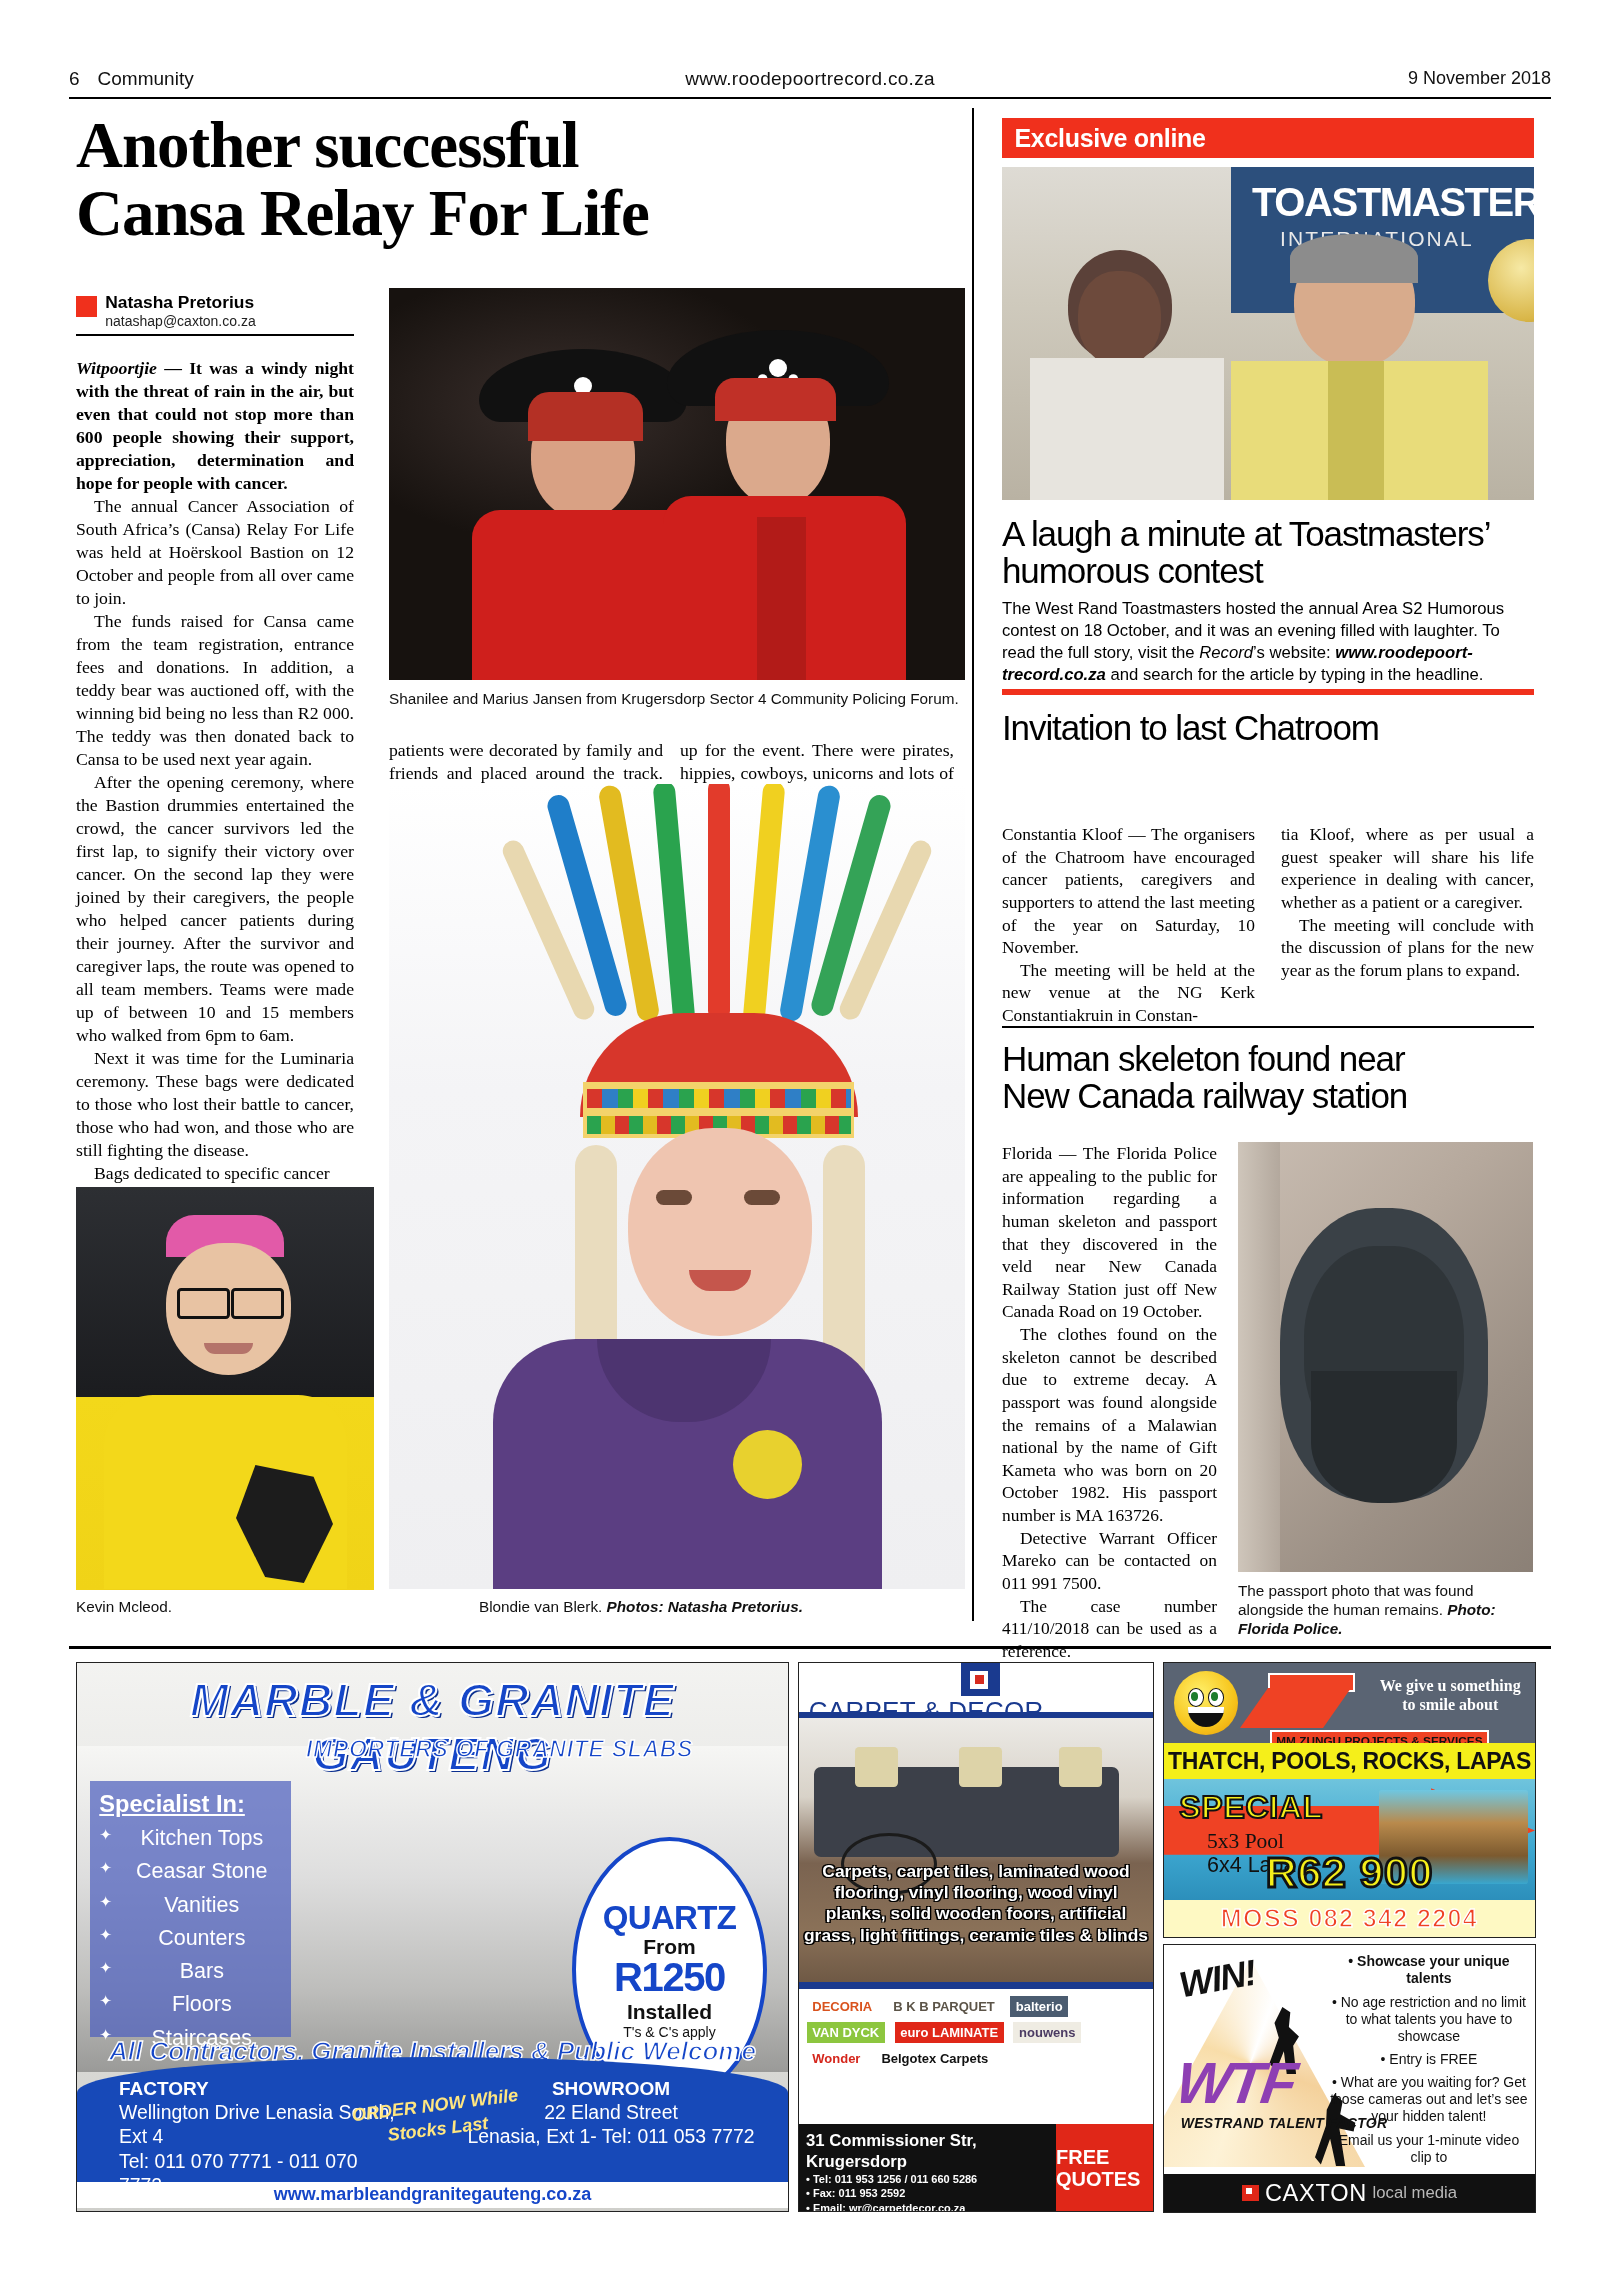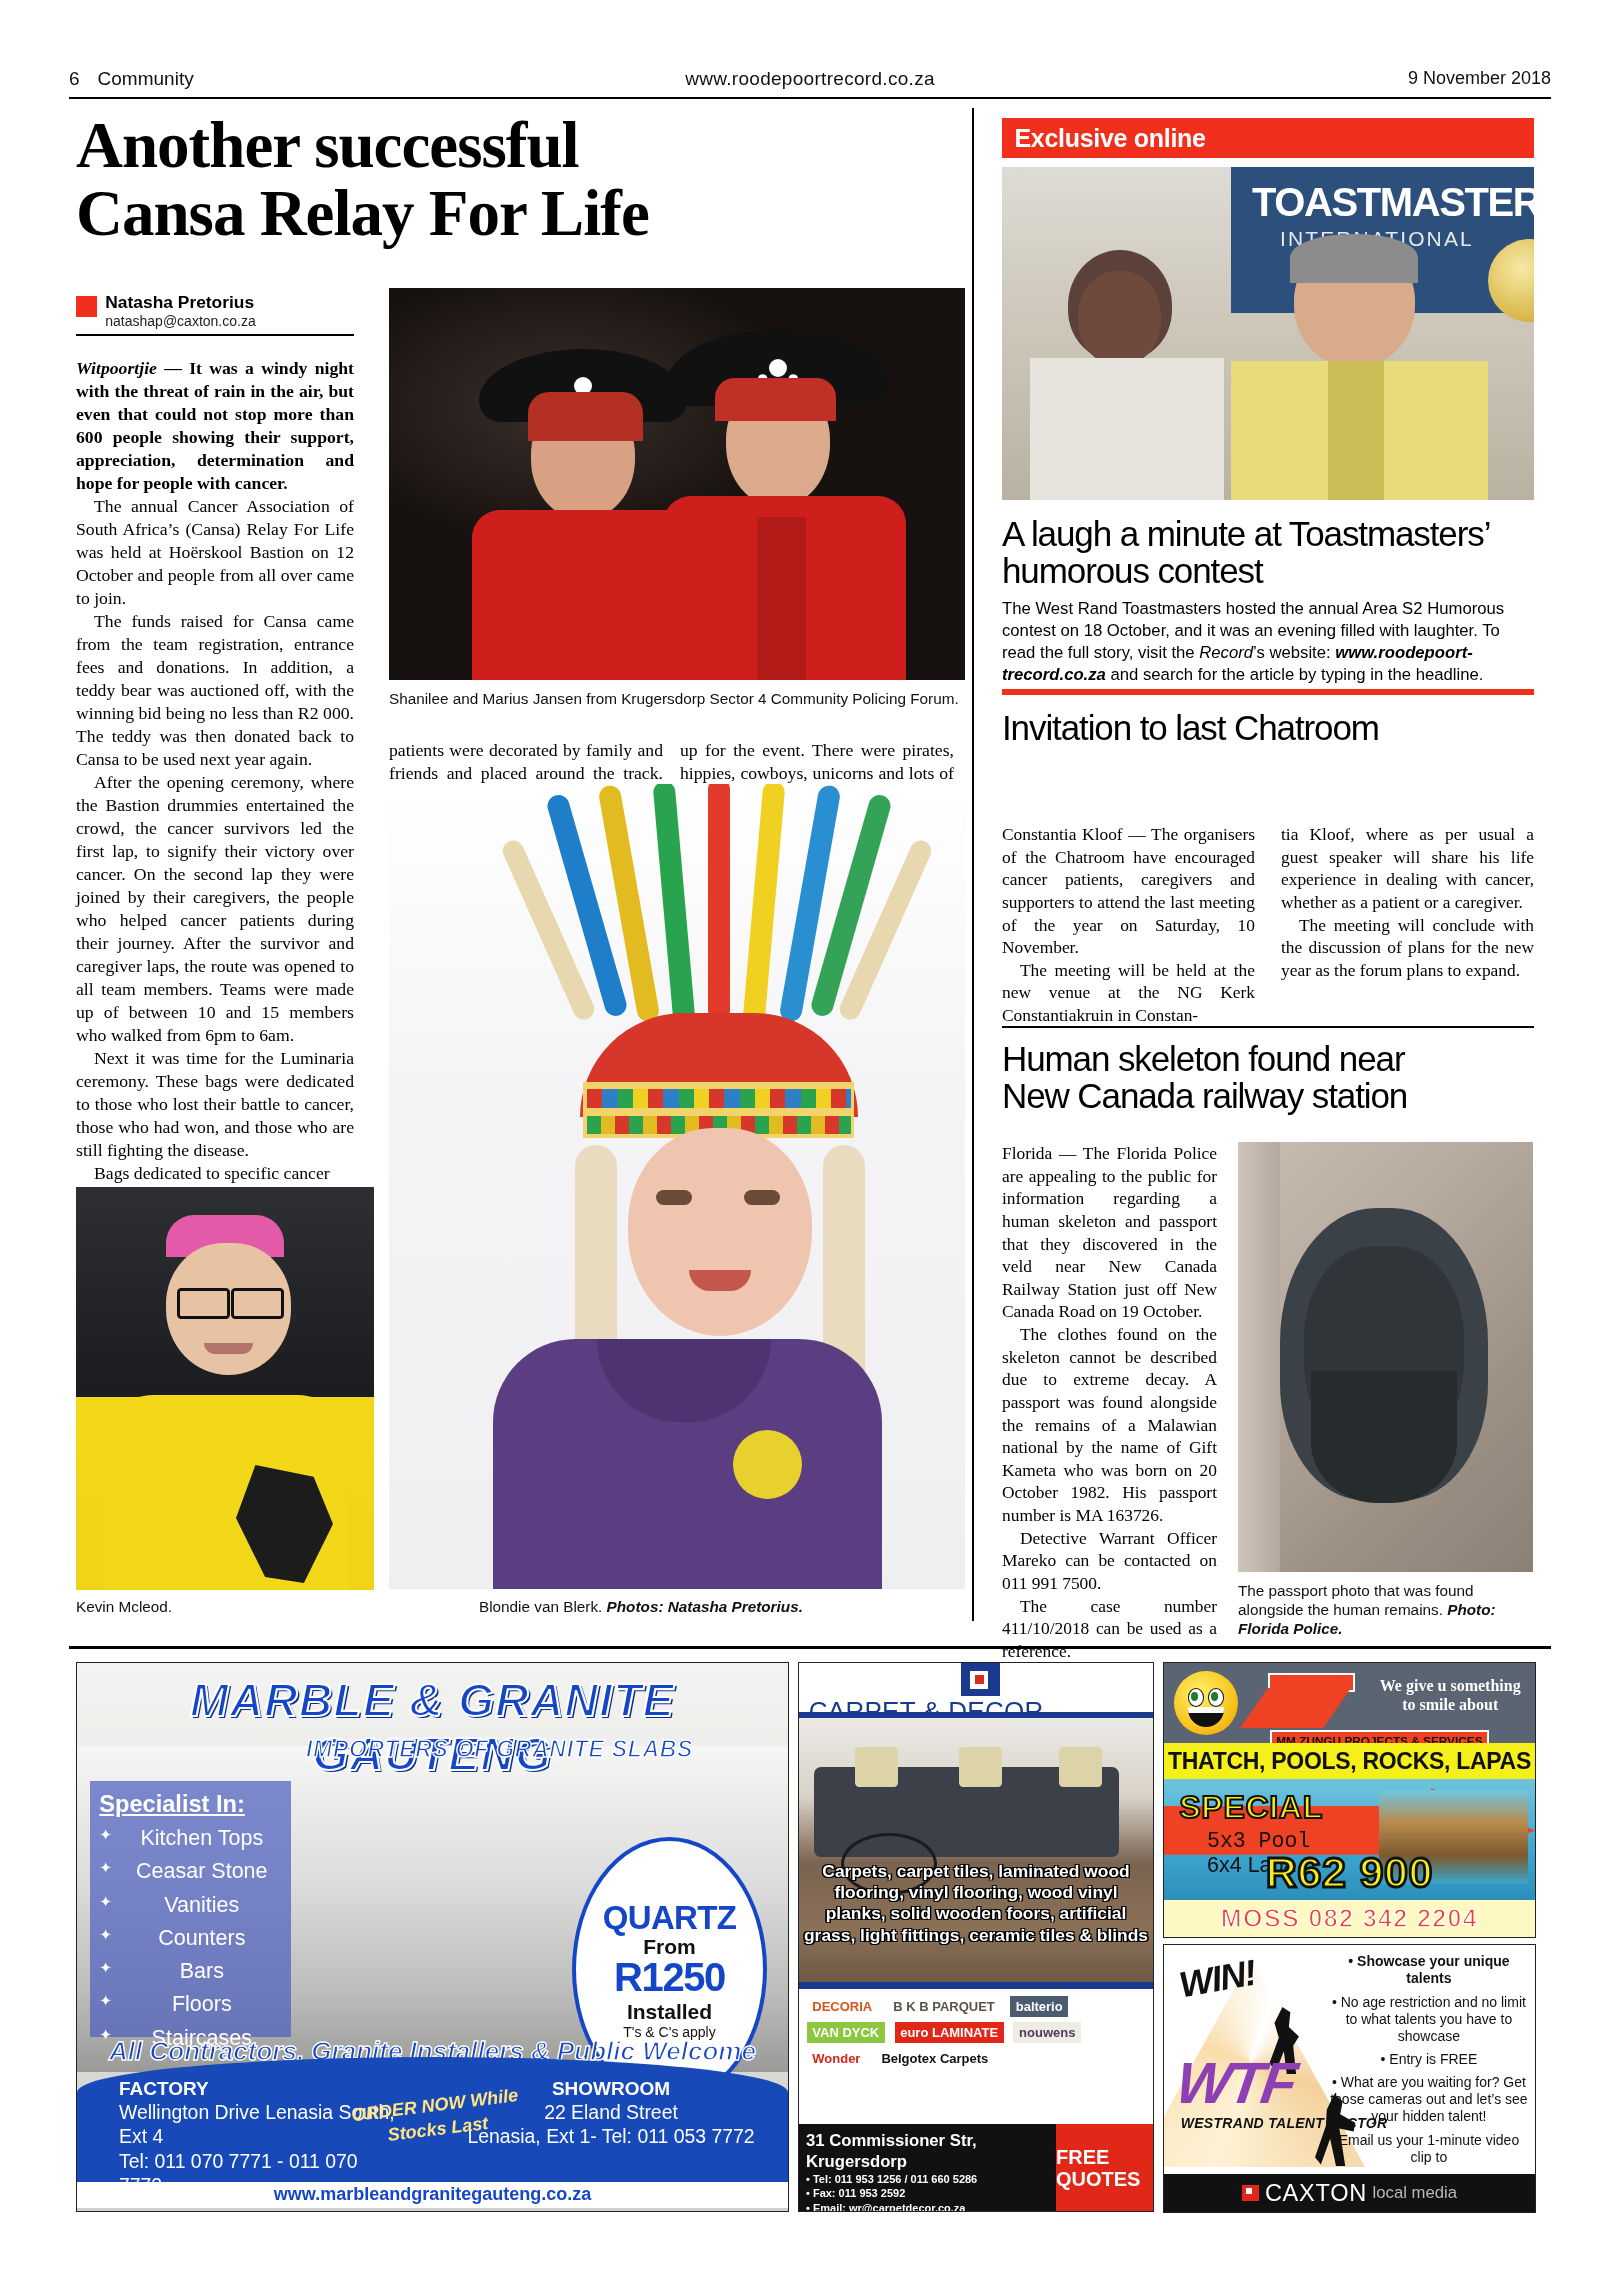--- a/index.html
+++ b/index.html
@@ -182,21 +182,21 @@
      display:flex;align-items:center;justify-content:center;
      font-family:"Liberation Sans",sans-serif;font-weight:bold;font-size:23px;color:#111;letter-spacing:-0.3px;}
   #ad3 .zmid{position:absolute;left:0;right:0;top:116px;bottom:37px;
      background:linear-gradient(180deg,#6fc4dd 0%,#3ca6cf 60%,#2c8fbb 100%);}
   #ad3 .zarrow{position:absolute;left:0;top:7px;width:100%;height:111px;background:#ef4224;
      clip-path:polygon(0 18%,72% 18%,72% 2%,100% 40%,72% 78%,72% 62%,0 62%);}
   #ad3 .zlapa{position:absolute;right:7px;top:11px;width:149px;height:94px;
      background:linear-gradient(180deg,#6ec7e2 0%,#b98a4c 35%,#7c5a2f 70%,#39a7cf 100%);border-radius:2.8px;}
   #ad3 .zspecial{position:absolute;left:15.3px;top:9.7px;font-family:"Liberation Sans",sans-serif;font-weight:bold;
      font-size:32px;color:#f5ef1a;-webkit-text-stroke:2.1px #111;letter-spacing:0.7px;}
-  #ad3 .zp1{position:absolute;left:43px;top:50px;font-family:Liberation Mono, monospace;font-size:21.5px;color:#111;}
+  #ad3 .zp1{position:absolute;left:43px;top:50px;font-family:Liberation Serif, serif;font-size:21.5px;color:#111;}
   #ad3 .zp2{position:absolute;left:43px;top:74px;font-family:"Liberation Sans",sans-serif;font-size:21.5px;color:#111;}
   #ad3 .zprice{position:absolute;left:0;right:0;bottom:2.8px;text-align:center;
      font-family:"Liberation Sans",sans-serif;font-weight:bold;font-size:43px;color:#f5ef1a;
      -webkit-text-stroke:2.8px #111;letter-spacing:0.7px;}
   #ad3 .zfoot{position:absolute;left:0;right:0;bottom:0;height:37px;background:#fef9c3;
      display:flex;align-items:center;justify-content:center;
      font-family:"Liberation Sans",sans-serif;font-weight:bold;font-size:25px;color:#ef4224;
      -webkit-text-stroke:1.4px #fff;letter-spacing:1.4px;}
 
   

